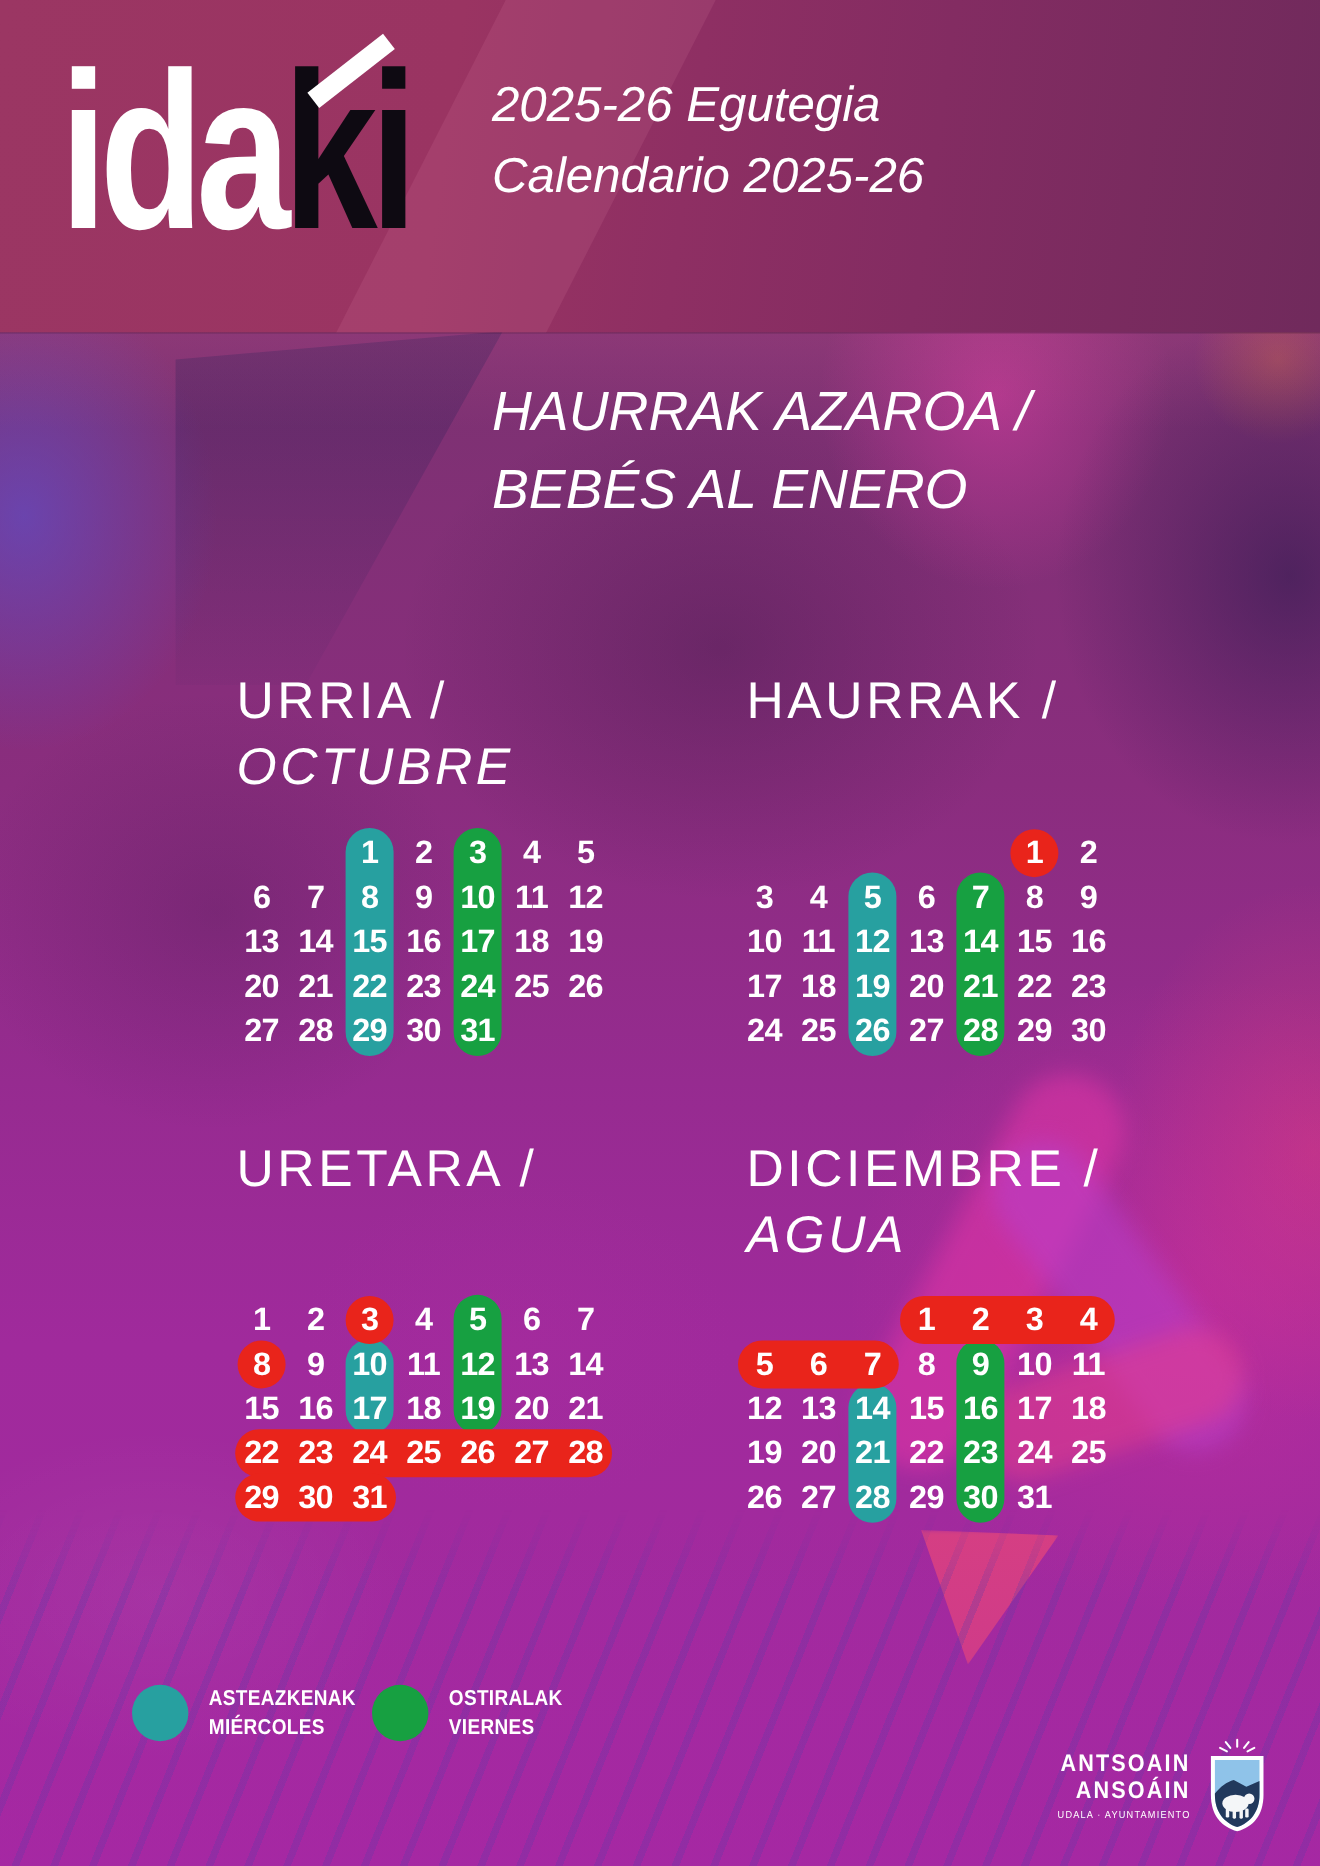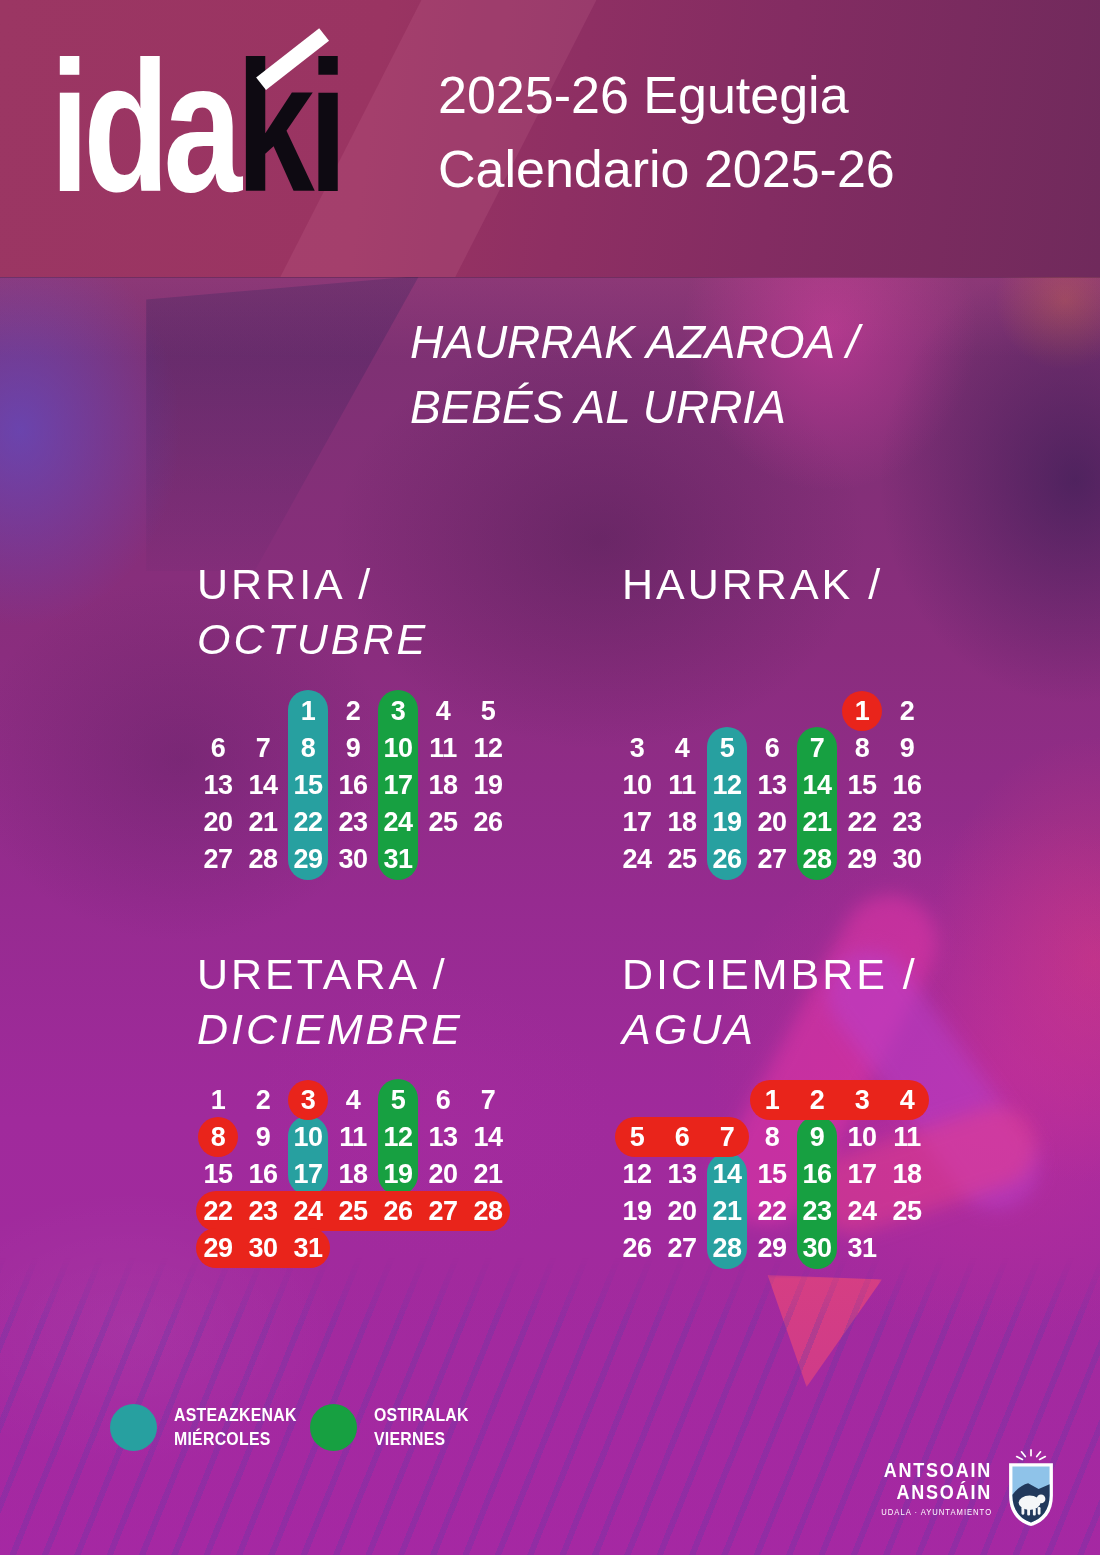--- a/index.html
+++ b/index.html
@@ -43,22 +43,22 @@
     background:linear-gradient(98deg,#9b3663 0%,#9a3462 34%,#8e2f63 52%,#832c62 70%,#702a5c 100%);
     box-shadow:0 1px 0 rgba(0,0,0,.18);}
   .header-stripe{position:absolute;left:345px;top:-35px;width:175px;height:370px;
     background:rgba(255,170,200,.10);transform:skewX(-27deg);}
   .logo{position:absolute;left:50px;top:34px;line-height:1;font-weight:700;font-size:186px;
     letter-spacing:-8px;transform:scaleX(.76);transform-origin:left top;z-index:5;white-space:nowrap;}
   .logo .ida{color:#ffffff;}
   .logo .ki{color:#0e0a12;}
   .k-slash{position:absolute;left:266px;top:74px;width:80px;height:16px;background:#fff;
     transform:rotate(-38deg);transform-origin:left bottom;z-index:6;}
-  .title{position:absolute;left:410px;top:58px;color:#fff;font-size:52px;
-    line-height:1.43;z-index:5;margin-left:28px;}
+  .title{position:absolute;left:410px;top:58px;color:#fff;font-style:italic;font-size:41px;
+    line-height:1.43;z-index:5;}
   .subtitle{position:absolute;left:410px;top:310px;color:#fff;font-style:italic;font-size:46px;
     line-height:1.42;z-index:5;}
 
   
   .month-title{position:absolute;color:#fff;font-size:43px;line-height:1.28;letter-spacing:3px;z-index:5;}
   .month-title .es{font-style:italic;display:block;}
   #mt-oct{left:197px;top:557px;} #mt-nov{left:622px;top:557px;}
   #mt-dec{left:197px;top:947px;} #mt-jan{left:622px;top:947px;}
 
   
@@ -105,26 +105,26 @@
   </div>
   <div class="logo"><span class="ida">ida</span><span class="ki">ki</span></div>
   <div class="k-slash"></div>
   <div class="title">
     <div>2025-26 Egutegia</div>
     <div>Calendario 2025-26</div>
   </div>
 
   <div class="subtitle">
     <div>HAURRAK AZAROA /</div>
-    <div>BEBÉS AL URRIA</div>
+    <div>BEBÉS AL ENERO</div>
   </div>
 
   <div class="month-title" id="mt-oct"><span>URRIA /</span><span class="es">OCTUBRE</span></div>
   <div class="month-title" id="mt-nov"><span>HAURRAK /</span></div>
-  <div class="month-title" id="mt-dec"><span>URETARA /</span><span class="es">DICIEMBRE</span></div>
+  <div class="month-title" id="mt-dec"><span>URETARA /</span></div>
   <div class="month-title" id="mt-jan"><span>DICIEMBRE /</span><span class="es">AGUA</span></div>
 
   <div class="calendars">
       <div class="pill wed" style="left: 288px; top: 690px; height: 190px;"></div>
       <div class="pill fri" style="left: 378px; top: 690px; height: 190px;"></div>
       <div class="day" style="left: 308px; top: 711px;">1</div>
       <div class="day" style="left: 353px; top: 711px;">2</div>
       <div class="day" style="left: 398px; top: 711px;">3</div>
       <div class="day" style="left: 443px; top: 711px;">4</div>
       <div class="day" style="left: 488px; top: 711px;">5</div>

